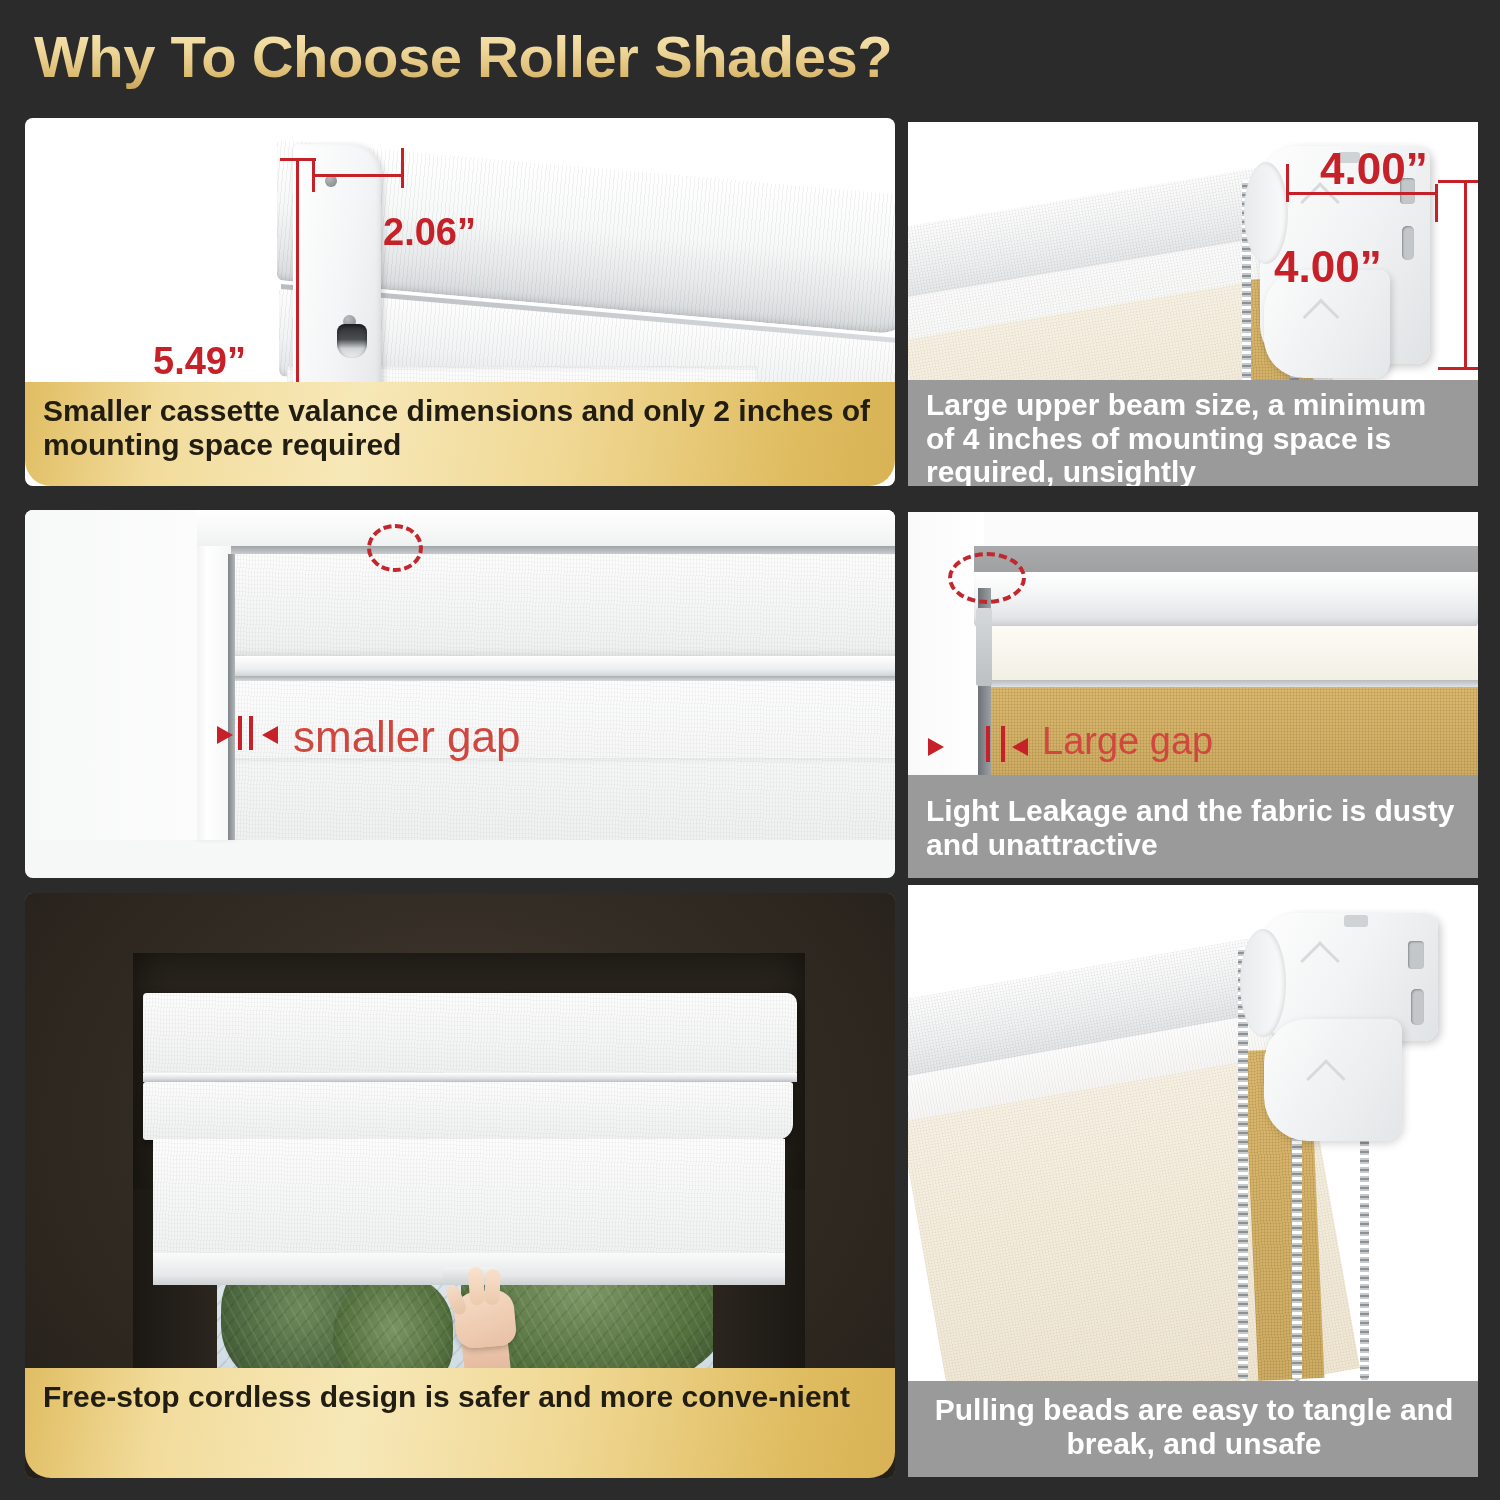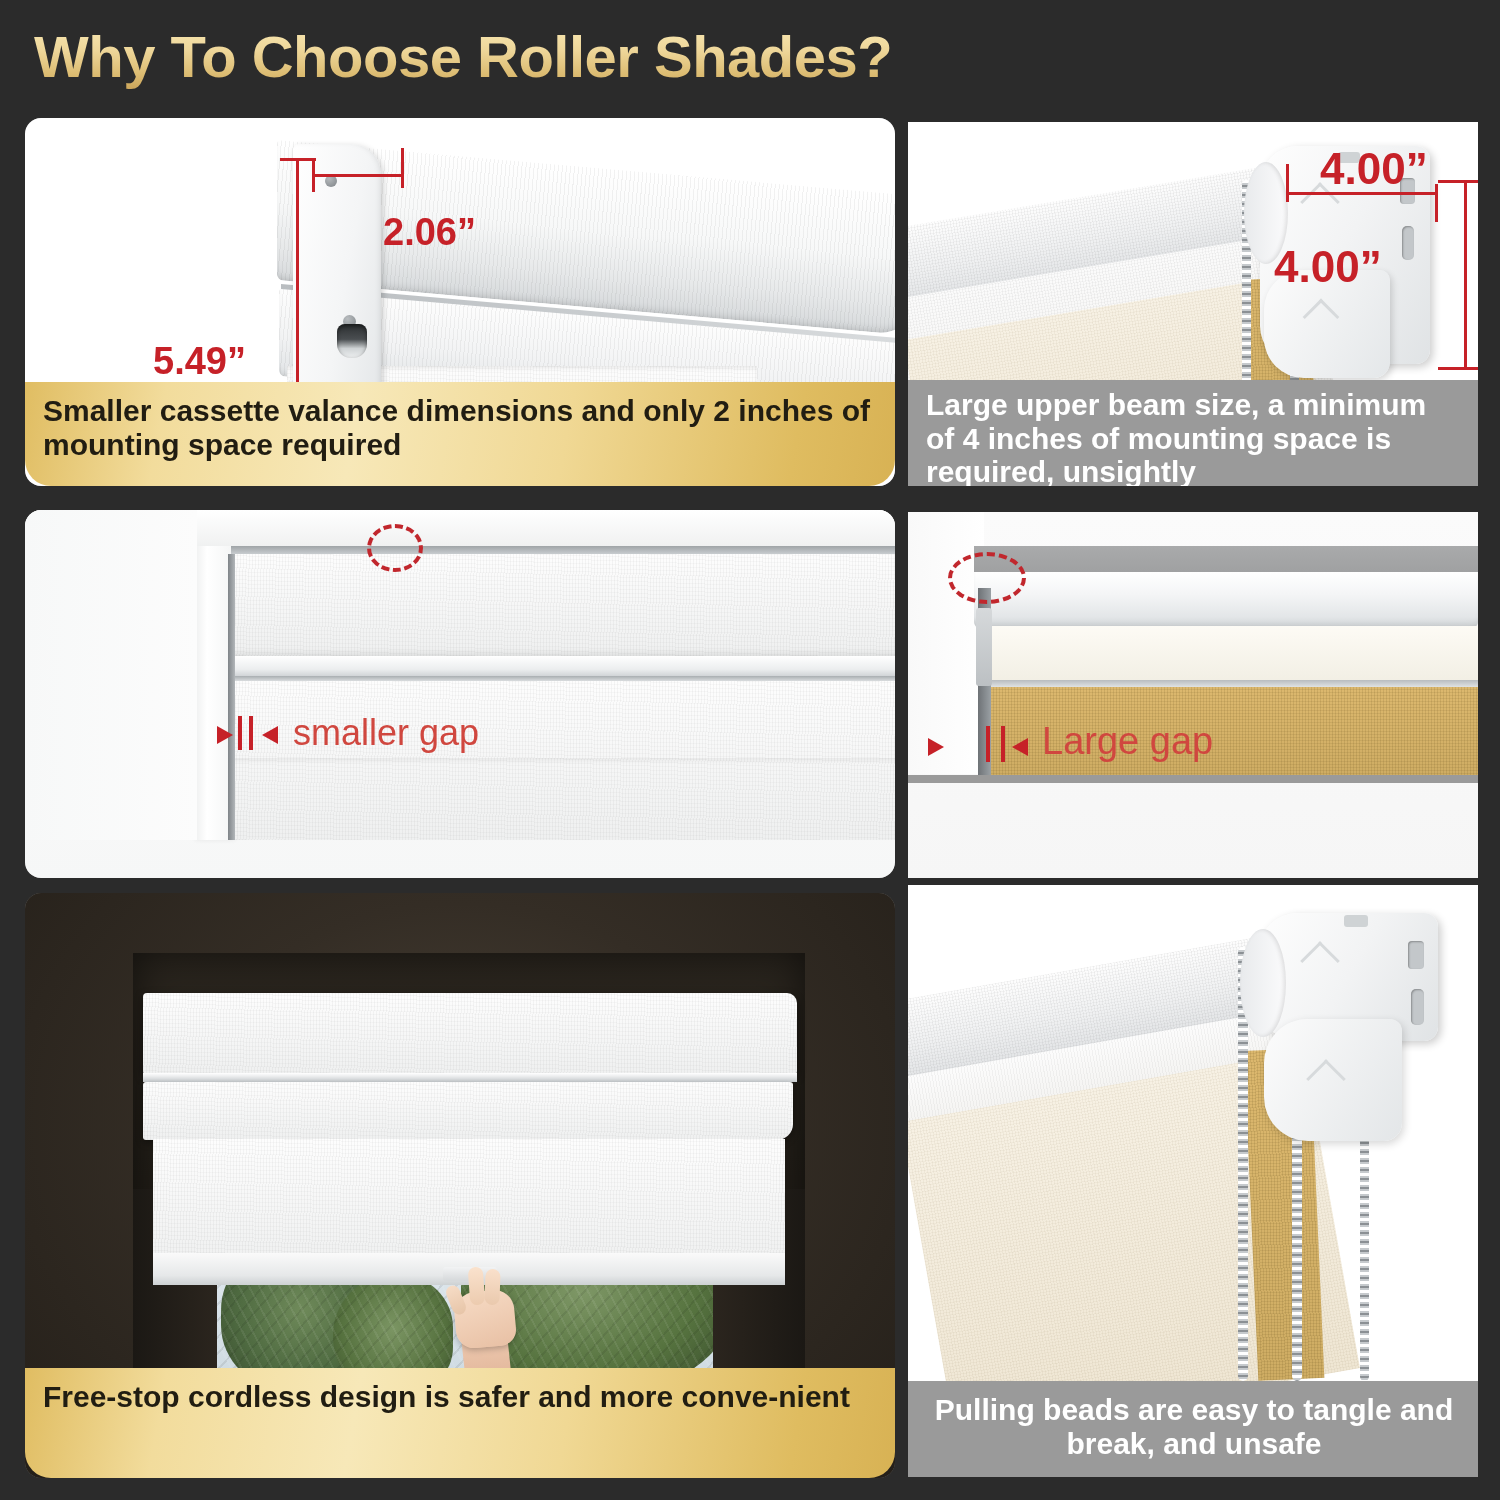--- a/index.html
+++ b/index.html
@@ -19,21 +19,21 @@
     background: linear-gradient(180deg,#f6e3a8 0%,#efd徽9a 1%,#e9cf86 45%,#d8b66a 72%,#c9a257 100%);
     background: linear-gradient(180deg,#f8e8b4 0%,#eed699 40%,#dcbc72 75%,#c9a257 100%);
     -webkit-background-clip: text; background-clip: text;
     color: transparent; -webkit-text-fill-color: transparent;
     text-shadow: none;
     white-space: nowrap;
   }
 
   
   .panel { position: absolute; overflow: hidden; background:#737373; }
-  .panel.rounded { border-radius: 16px; }
+  .panel.rounded { border-radius: 8px; }
   .photo { position:absolute; left:0; top:0; right:0; bottom:0; overflow:hidden; }
 
   
   .cap {
     position: absolute; left: 0; right: 0; bottom: 0;
     padding: 12px 16px 10px 18px;
     font-weight: bold; line-height: 1.12;
   }
   .cap-gold {
     background: linear-gradient(100deg,#e0bd62 0%,#f2dc9c 16%,#f7e8b8 38%,#f0d894 62%,#dfbc60 88%,#d8b254 100%);
@@ -262,21 +262,21 @@
 
       <div style="position:absolute; left:203px; top:44px; width:7px; height:286px;
                   background:linear-gradient(90deg,#7f8488,#b2b6b9);"></div>
 
       <div class="dashed-circle" style="left:342px; top:14px; width:56px; height:48px;"></div>
 
       <div class="arrow-r" style="left:192px; top:216px;"></div>
       <div class="dim-line dim-v" style="left:213px; top:206px; height:34px; width:4px;"></div>
       <div class="dim-line dim-v" style="left:224px; top:206px; height:34px; width:4px;"></div>
       <div class="arrow-l" style="left:237px; top:216px;"></div>
-      <div class="red-txt gap-txt" style="left:268px; top:202px; font-size:36px;">smaller gap</div>
+      <div class="red-txt gap-txt" style="left:268px; top:202px; font-size:44px;">smaller gap</div>
     </div>
 
   </div>
 
   <div class="panel" style="left:908px; top:512px; width:570px; height:366px;">
     <div class="photo" style="background:linear-gradient(180deg,#fbfbfb,#f6f6f6);">
 
       <div style="position:absolute; left:0; top:0; width:76px; height:262px;
                   background:linear-gradient(90deg,#f9f9f9,#ffffff);"></div>
 
@@ -306,20 +306,21 @@
 
       <div class="dashed-circle" style="left:40px; top:40px; width:78px; height:52px;"></div>
 
       <div class="arrow-r" style="left:20px; top:226px;"></div>
       <div class="dim-line dim-v" style="left:78px; top:214px; height:36px; width:4px;"></div>
       <div class="dim-line dim-v" style="left:93px; top:214px; height:36px; width:4px;"></div>
       <div class="arrow-l" style="left:104px; top:226px;"></div>
       <div class="red-txt gap-txt" style="left:134px; top:208px; font-size:38px;">Large gap</div>
     </div>
 
+    <div class="cap cap-gray" style="height:96px; padding-top:12px;">Light Leakage and the fabric is dusty and unattractive</div>
   </div>
 
   <div class="panel rounded" style="left:25px; top:893px; width:870px; height:585px;">
     <div class="photo" style="background:radial-gradient(ellipse at 50% 40%, #4a4136 0%, #342d25 45%, #241f19 100%);">
 
       <div style="position:absolute; left:108px; top:60px; width:672px; height:425px;
                   background:linear-gradient(180deg,#2a251e,#191611);
                   box-shadow: inset 0 0 40px rgba(0,0,0,.6);"></div>
 
       <div style="position:absolute; left:190px; top:296px; width:500px; height:189px;

